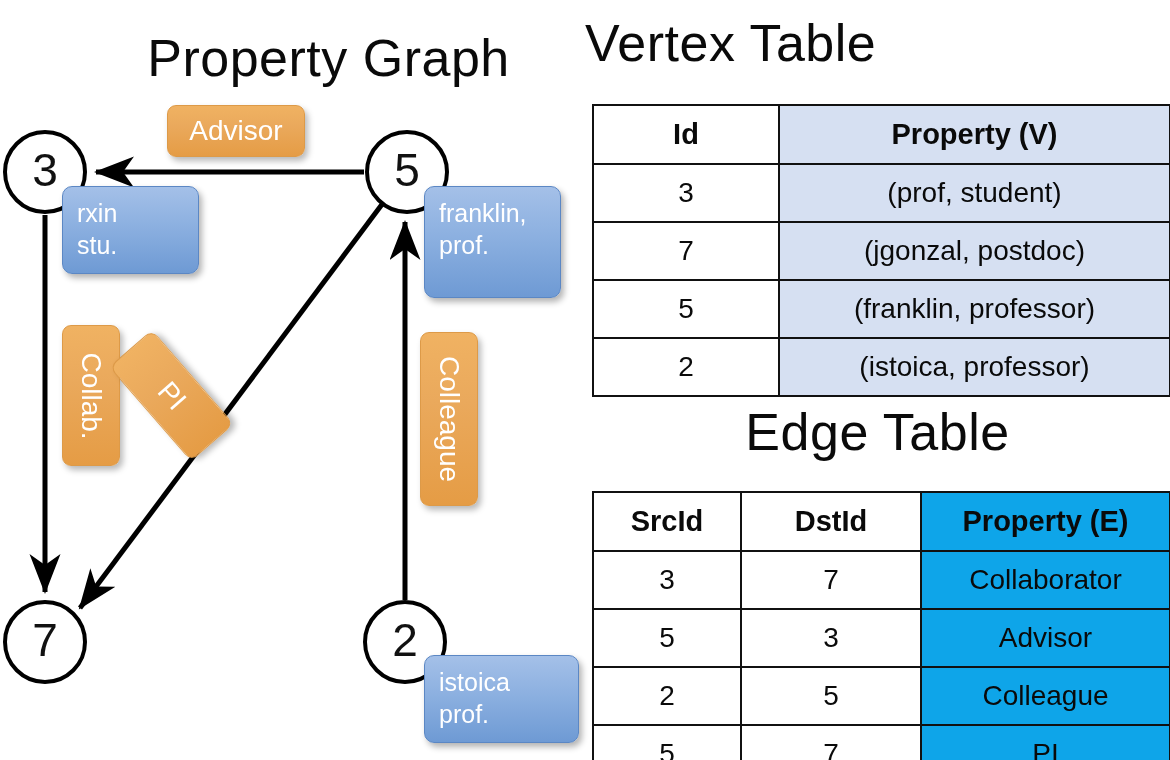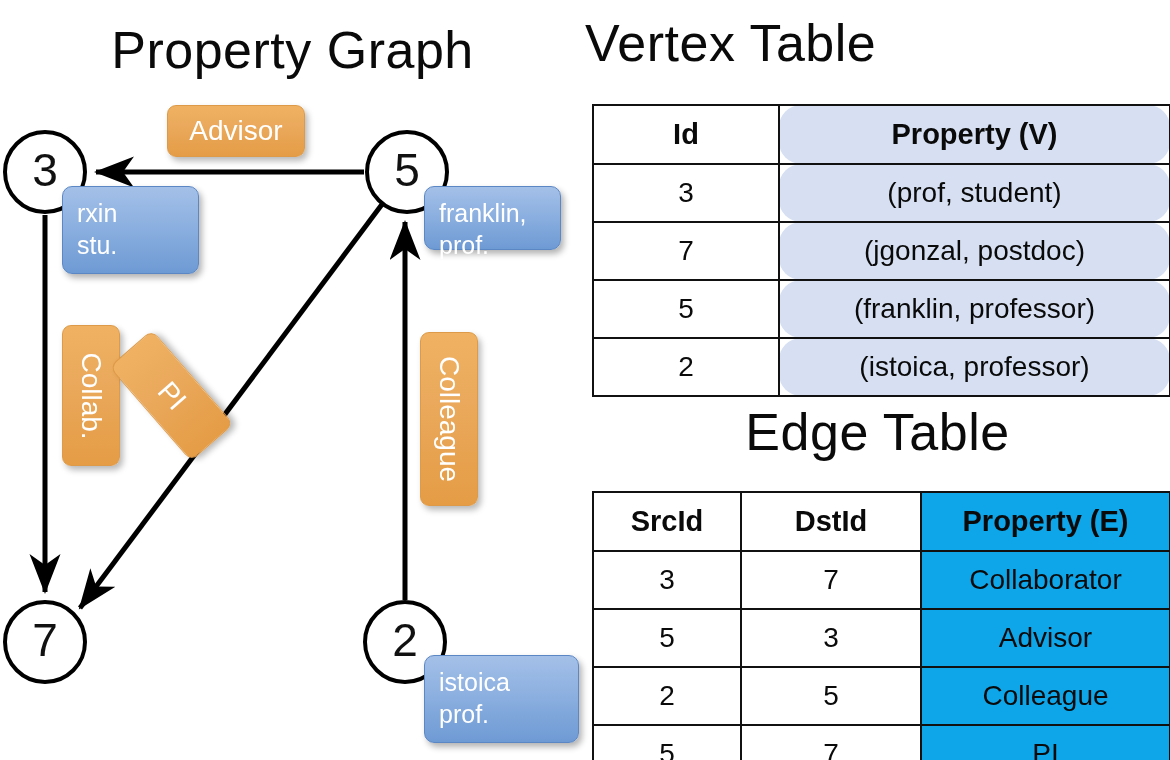--- a/index.html
+++ b/index.html
@@ -17,25 +17,26 @@
 
   
   .title {
     position: absolute;
     font-weight: 400;
     color: #0a0a0a;
     letter-spacing: 0.5px;
     white-space: nowrap;
   }
   #title-property-graph {
-    left: 0; top: 21px;
+    left: 0; top: 29px;
     width: 585px;
     text-align: center;
     font-size: 52px;
     line-height: 58px;
+    padding-left: 36px;
   }
   #title-vertex-table {
     left: 585px; top: 14px;
     width: 585px;
     text-align: left;
     font-size: 52px;
     line-height: 58px;
   }
   #title-edge-table {
     left: 585px; top: 403px;
@@ -117,21 +118,21 @@
     font-size: 28px;
     color: #0a0a0a;
     padding: 12px;
     height: 47px;
     box-sizing: border-box;
   }
   .gtable th {
     font-weight: 700;
     font-size: 29px;
   }
-  .prop-v { background: #d6e0f2; border-radius: 22px; }
+  .prop-v { background: #d6e0f2; }
   .prop-e { background: #0ea5e9; }
 
   #vertex-table { left: 592px; top: 104px; width: 577px; }
   #edge-table   { left: 592px; top: 491px; width: 577px; }
 </style>
 </head>
 <body>
 
 <div id="graph-panel">
 
@@ -163,21 +164,21 @@
     <span>7</span>
   </div>
   <div class="node" style="left:363px; top:600px;">
     <span>2</span>
   </div>
 
   <div class="vbox" style="left:62px; top:186px; width:137px; height:88px;">
     <div>rxin</div>
     <div>stu.</div>
   </div>
-  <div class="vbox" style="left:424px; top:186px; width:137px; height:64px;">
+  <div class="vbox" style="left:424px; top:186px; width:137px; height:112px;">
     <div>franklin,</div>
     <div>prof.</div>
   </div>
   <div class="vbox" style="left:424px; top:655px; width:155px; height:88px;">
     <div>istoica</div>
     <div>prof.</div>
   </div>
 
   <div class="ebadge" style="left:167px; top:105px; width:138px; height:52px;">
     <span>Advisor</span>

